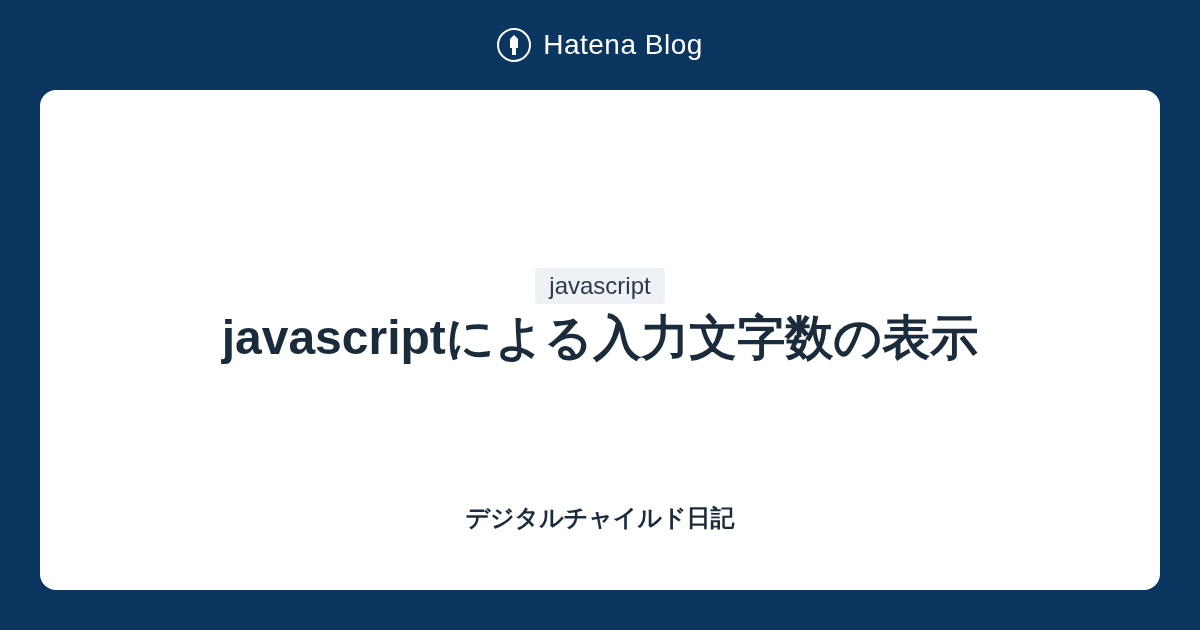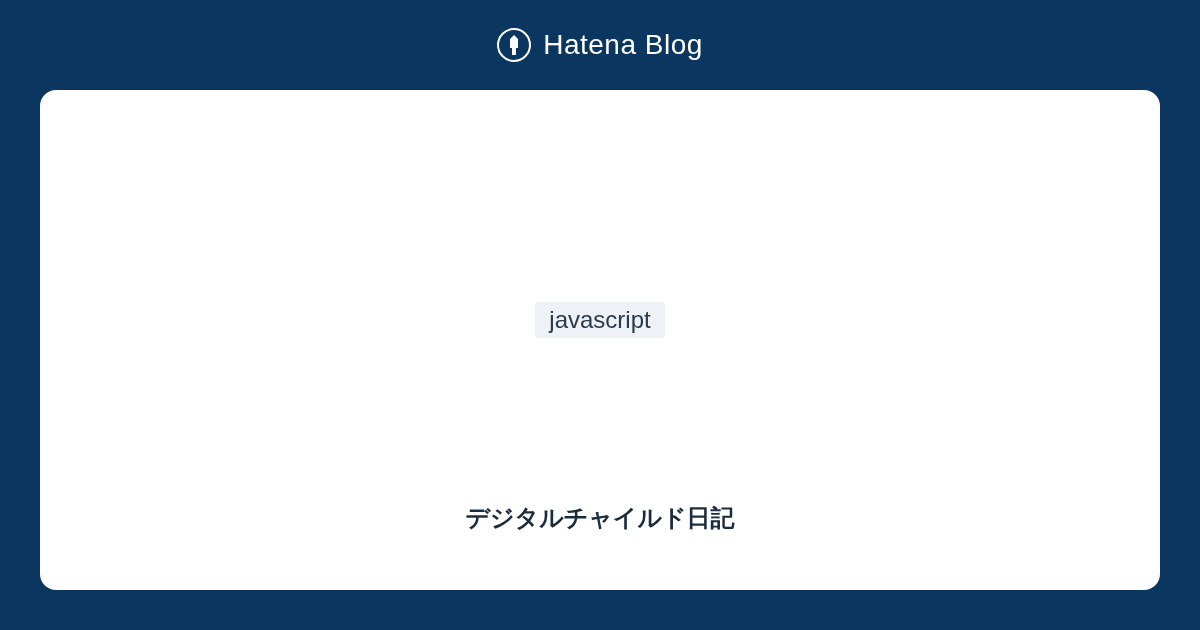--- a/index.html
+++ b/index.html
@@ -92,15 +92,16 @@
     <svg viewBox="0 0 14 22" fill="none">
       <path d="M7 1 L11 5 L11 14 L9 14 L9 21 L5 21 L5 14 L3 14 L3 5 Z" fill="#ffffff"></path>
     </svg>
   </span>
   <span class="logo-text">Hatena Blog</span>
 </div>
 
 <div class="card">
   <div class="content-center">
     <span class="tag">javascript</span>
+    <h1 class="title">javascriptによる入力文字数の表示</h1>
   </div>
   <div class="blog-name">デジタルチャイルド日記</div>
 </div>
 
 </body></html>

